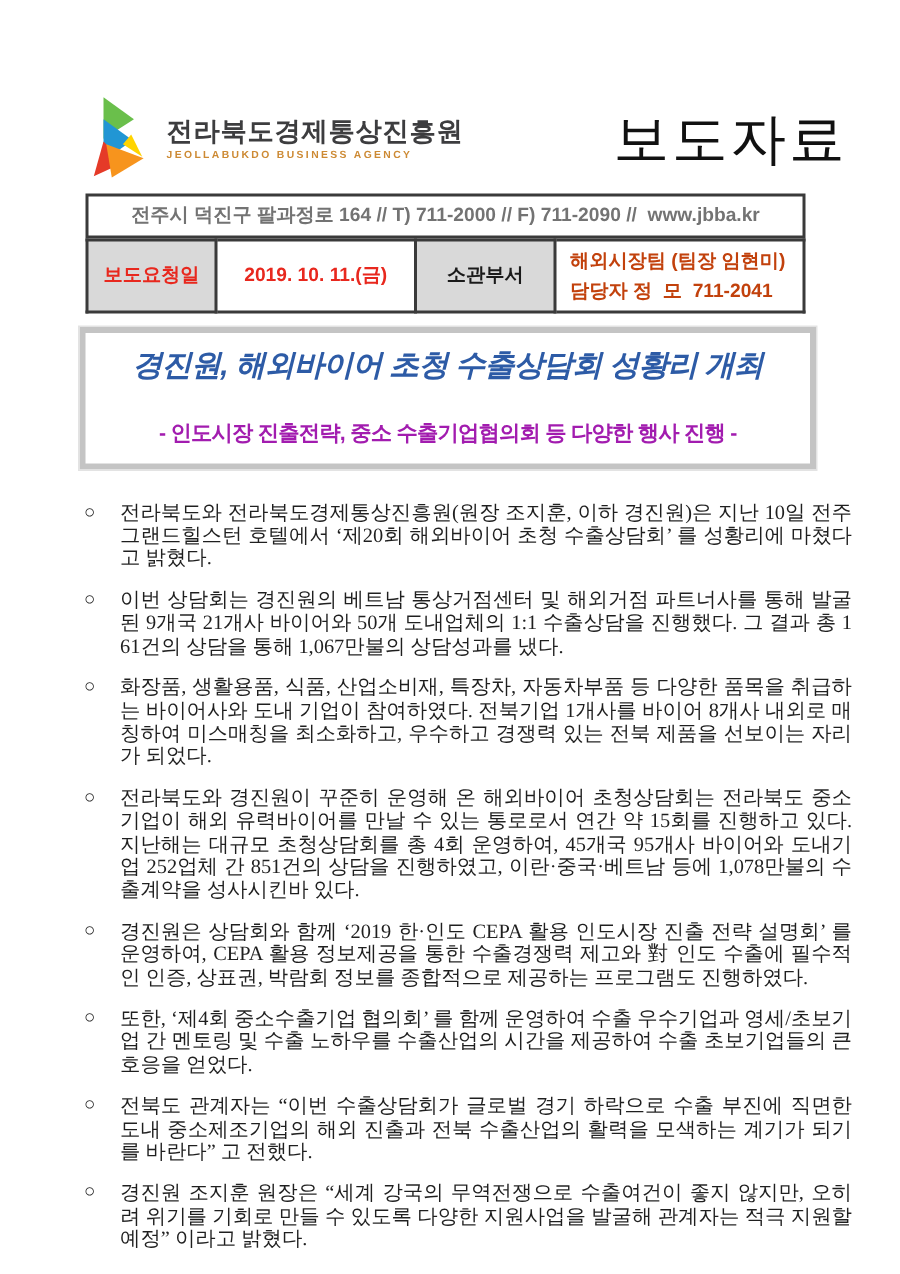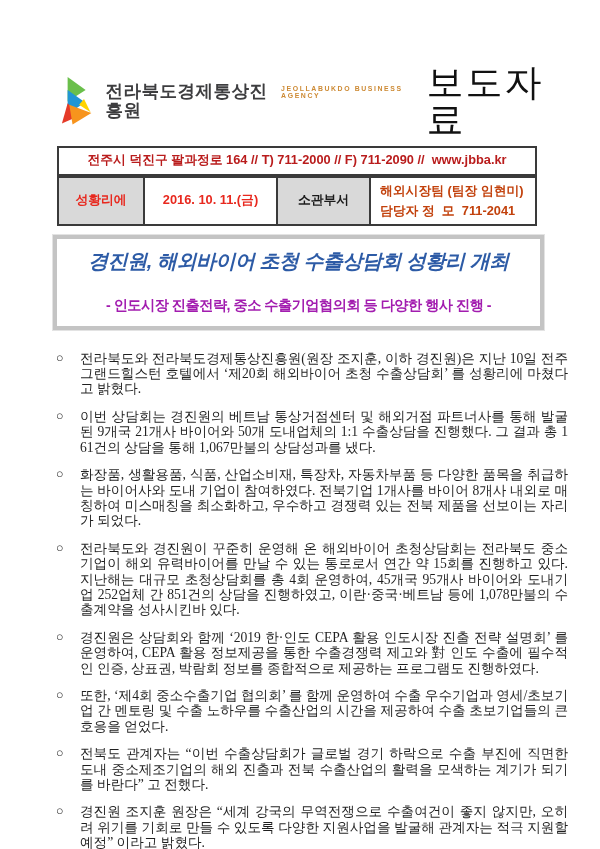--- a/index.html
+++ b/index.html
@@ -15,21 +15,21 @@
 
   
   .header {
     display: flex;
     justify-content: space-between;
     align-items: center;
     margin: 64px 35px 8px 57px;
   }
   .logo { display: flex; align-items: center; }
   .logo-mark { width: 48px; height: 57px; margin-right: 6px; }
-  .logo-text { display: flex; flex-direction: row; justify-content: center; }
+  .logo-text { display: flex; flex-direction: column; justify-content: center; }
   .org-ko {
     font-size: 17.5px;
     font-weight: bold;
     color: #3d3d3f;
     letter-spacing: 0.5px;
     line-height: 1.1;
   }
   .org-en {
     font-size: 6.9px;
     font-weight: bold;
@@ -47,21 +47,21 @@
 
   
   .address-bar {
     margin: 0 0 0 57px;
     width: 476px;
     border: 2px solid #3a3a3a;
     font-size: 12.8px;
     font-weight: bold;
     text-align: center;
     padding: 4px 0 5px 0;
-    color: #b91c1c;
+    color: #737373;
     white-space: pre;
   }
   .info-table {
     margin: 0 0 0 57px;
     width: 480px;
     border-collapse: collapse;
     table-layout: fixed;
   }
   .info-table td {
     border: 2px solid #3a3a3a;
@@ -143,22 +143,22 @@
       </div>
     </div>
     <div class="doc-type">보도자료</div>
   </div>
 
   <div class="address-bar">전주시 덕진구 팔과정로 164 // T) 711-2000 // F) 711-2090 //  www.jbba.kr</div>
 
   <table class="info-table">
     <tbody>
         <tr>
-      <td class="cell-label red-text" style="width:82px">성황리에</td>
-      <td class="cell-date red-text" style="width:129px">2016. 10. 11.(금)</td>
+      <td class="cell-label red-text" style="width:82px">보도요청일</td>
+      <td class="cell-date red-text" style="width:129px">2019. 10. 11.(금)</td>
       <td class="cell-label" style="width:89px">소관부서</td>
       <td class="cell-dept">
         <div class="dept-line">해외시장팀 (팀장 임현미)</div>
         <div class="dept-line">담당자 정  모  711-2041</div>
       </td>
     </tr>
   </tbody>
     </table>
 
   <div class="title-box">

